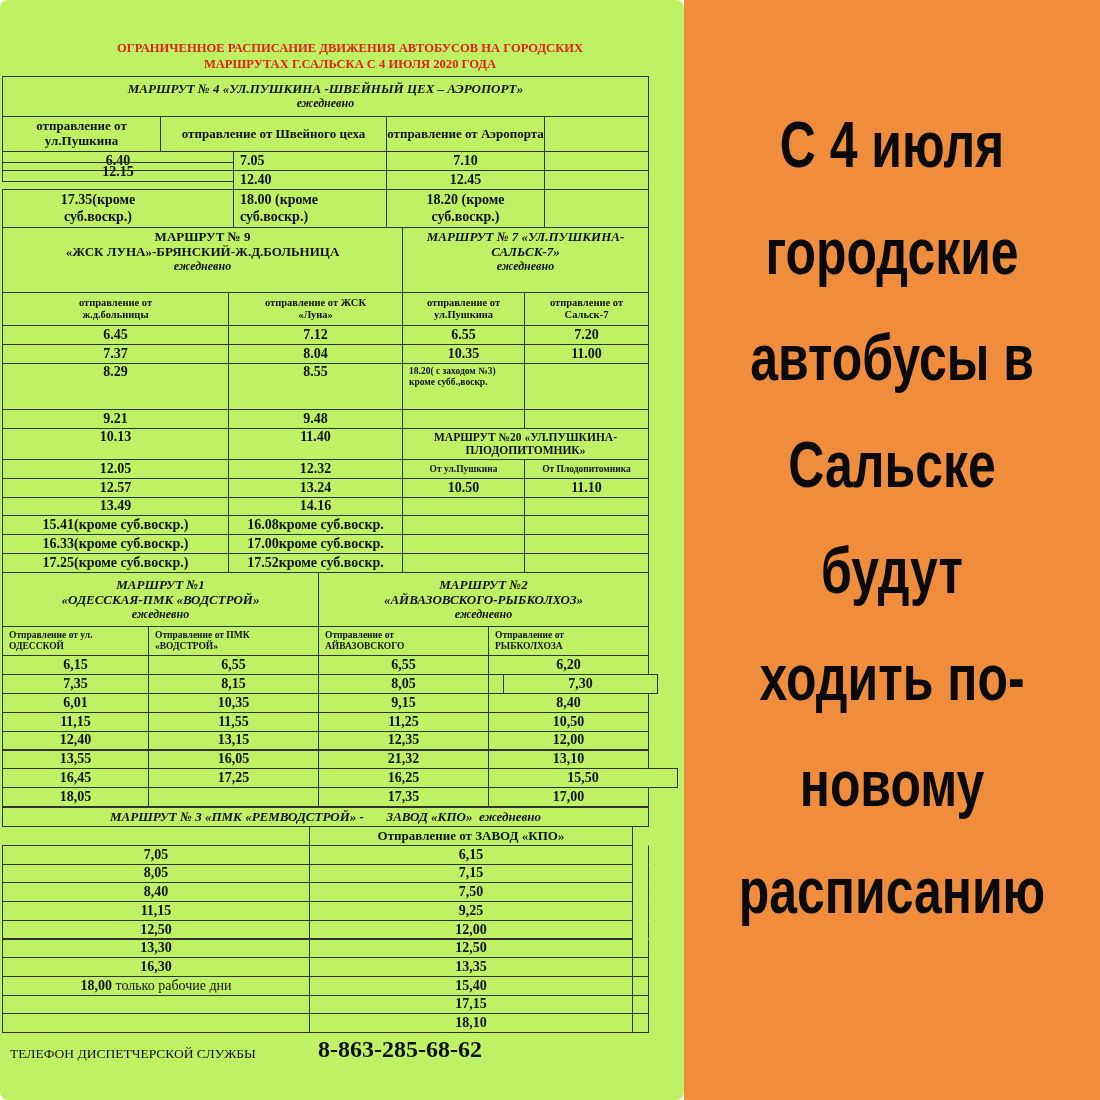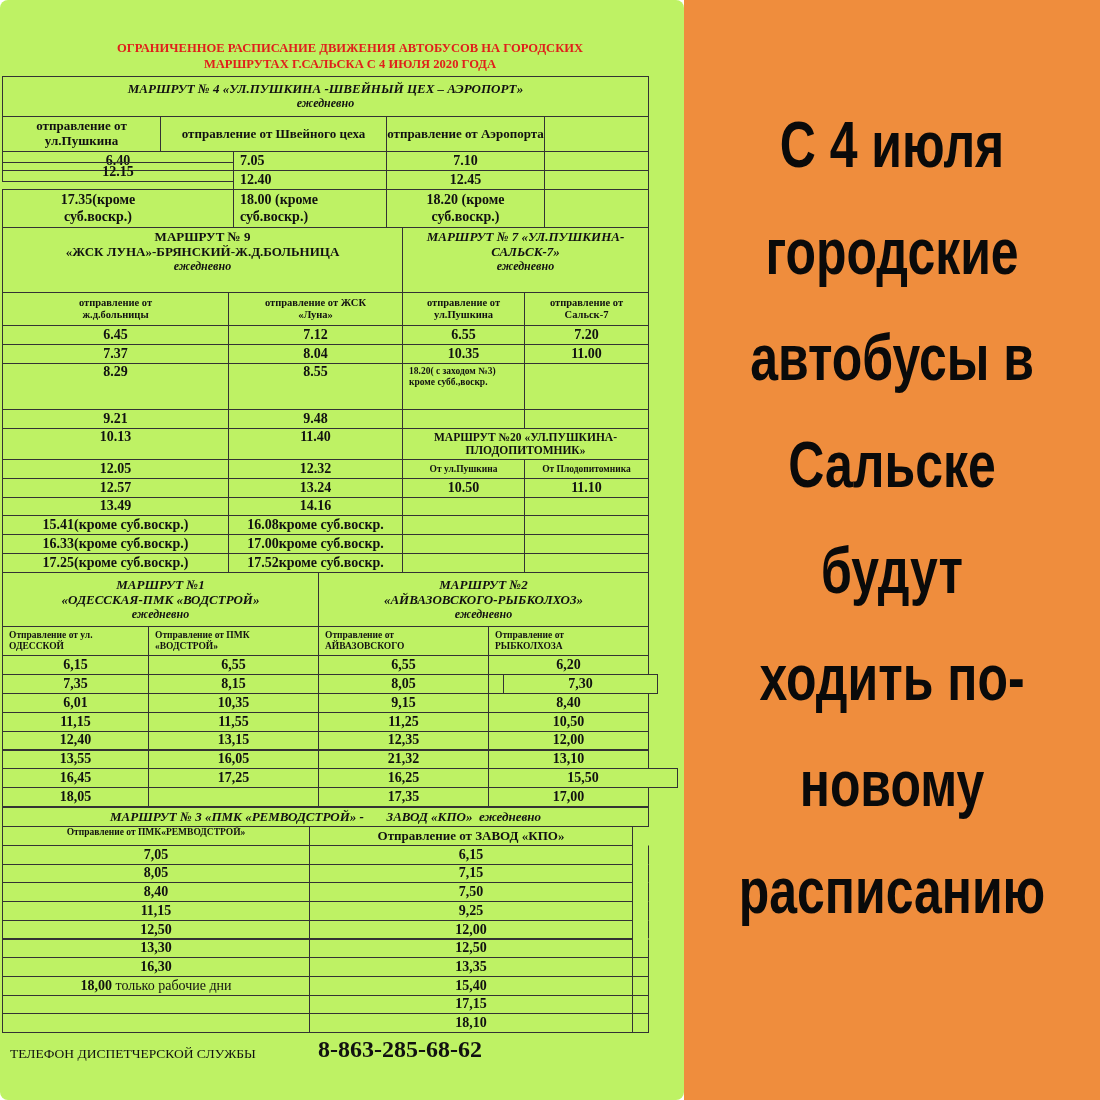--- a/index.html
+++ b/index.html
@@ -164,21 +164,20 @@
       <div class="cell t" style="left: 148px; top: 768.4px; width: 171px; height: 19.9px;">17,25</div>
       <div class="cell t" style="left: 318px; top: 768.4px; width: 171px; height: 19.9px;">16,25</div>
       <div class="cell t" style="left: 488px; top: 768.4px; width: 190px; height: 19.9px;">15,50</div>
       <div class="cell t" style="left: 2px; top: 787.3px; width: 147px; height: 19.9px;">18,05</div>
       <div class="cell t" style="left: 148px; top: 787.3px; width: 171px; height: 19.9px;"></div>
       <div class="cell t" style="left: 318px; top: 787.3px; width: 171px; height: 19.9px;">17,35</div>
       <div class="cell t" style="left: 488px; top: 787.3px; width: 161px; height: 19.9px;">17,00</div>
     </div>
 
   <div class="cell route" style="left:2px;top:807px;width:647px;height:20px;white-space:pre;">МАРШРУТ № 3 «ПМК «РЕМВОДСТРОЙ» -       ЗАВОД «КПО»  ежедневно</div>
-  <div class="cell hx" style="left:2px;top:826px;width:308px;height:20px;justify-content:flex-start;">Отправление от ПМК«РЕМВОДСТРОЙ»</div>
   <div class="cell" style="left:309px;top:826px;width:324px;height:20px;font-size:13px;">Отправление от  ЗАВОД «КПО»</div>
   <div id="r3rows">
       <div class="cell t" style="left: 2px; top: 845px; width: 308px; height: 19.7px;">7,05</div>
       <div class="cell t" style="left: 309px; top: 845px; width: 324px; height: 19.7px;">6,15</div>
       <div class="cell" style="left: 632px; top: 845px; width: 17px; height: 19.7px; border-top-color: transparent; border-bottom-color: transparent;"></div>
       <div class="cell t" style="left: 2px; top: 863.7px; width: 308px; height: 19.7px;">8,05</div>
       <div class="cell t" style="left: 309px; top: 863.7px; width: 324px; height: 19.7px;">7,15</div>
       <div class="cell" style="left: 632px; top: 863.7px; width: 17px; height: 19.7px; border-top-color: transparent; border-bottom-color: transparent;"></div>
       <div class="cell t" style="left: 2px; top: 882.4px; width: 308px; height: 19.7px;">8,40</div>
       <div class="cell t" style="left: 309px; top: 882.4px; width: 324px; height: 19.7px;">7,50</div>

